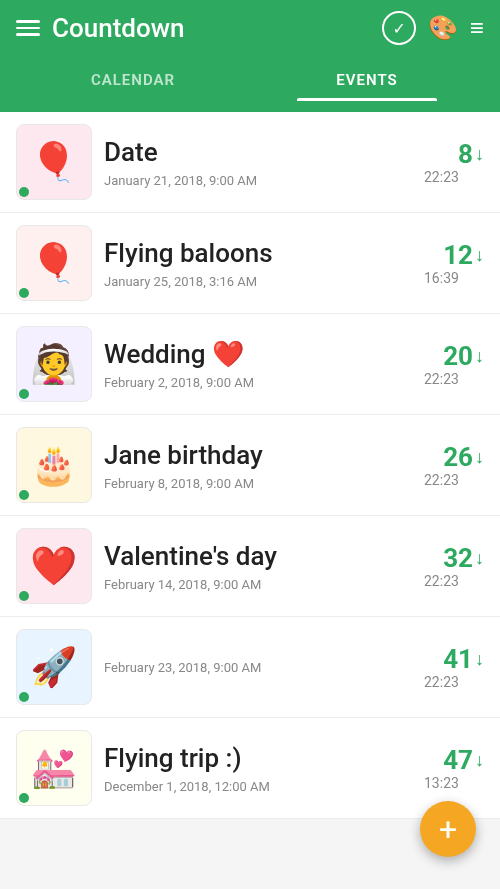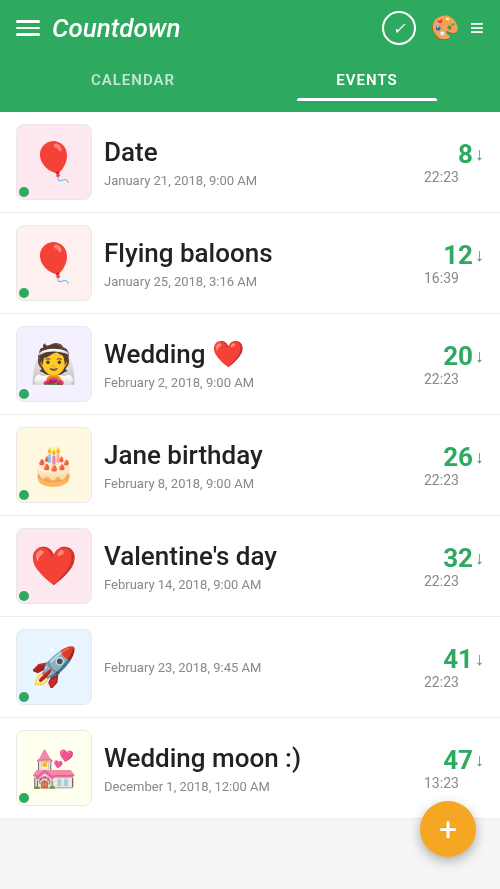--- a/index.html
+++ b/index.html
@@ -18,21 +18,20 @@
       height: 112px;
       display: flex;
       flex-direction: column;
       justify-content: center;
     }
     .header-top {
       display: flex;
       align-items: center;
       gap: 12px;
       margin-bottom: 14px;
-      font-style: italic;
     }
     .header-title {
       color: white;
       font-size: 26px;
       font-weight: 500;
       flex: 1;
     }
     .hamburger {
       display: flex;
       flex-direction: column;
@@ -289,36 +288,36 @@
         </div>
         <div class="countdown-time">22:23</div>
       </div>
     </div>
     <div class="event-item">
       <div class="event-thumb" style="background:#e8f4ff">
         <span style="font-size:38px">🚀</span>
         <div class="event-dot"></div>
       </div>
       <div class="event-info">
-        <div class="event-date">February 23, 2018, 9:45 AM</div>
+        <div class="event-date">February 23, 2018, 9:00 AM</div>
       </div>
       <div class="event-countdown">
         <div class="countdown-days">
           41<span class="arrow-down">↓</span>
         </div>
         <div class="countdown-time">22:23</div>
       </div>
     </div>
     <div class="event-item">
       <div class="event-thumb" style="background:#fffff0">
         <span style="font-size:38px">💒</span>
         <div class="event-dot"></div>
       </div>
       <div class="event-info">
-        <div class="event-name">Wedding moon :)</div>
+        <div class="event-name">Flying trip :)</div>
         <div class="event-date">December 1, 2018, 12:00 AM</div>
       </div>
       <div class="event-countdown">
         <div class="countdown-days">
           47<span class="arrow-down">↓</span>
         </div>
         <div class="countdown-time">13:23</div>
       </div>
     </div>
   </div>

